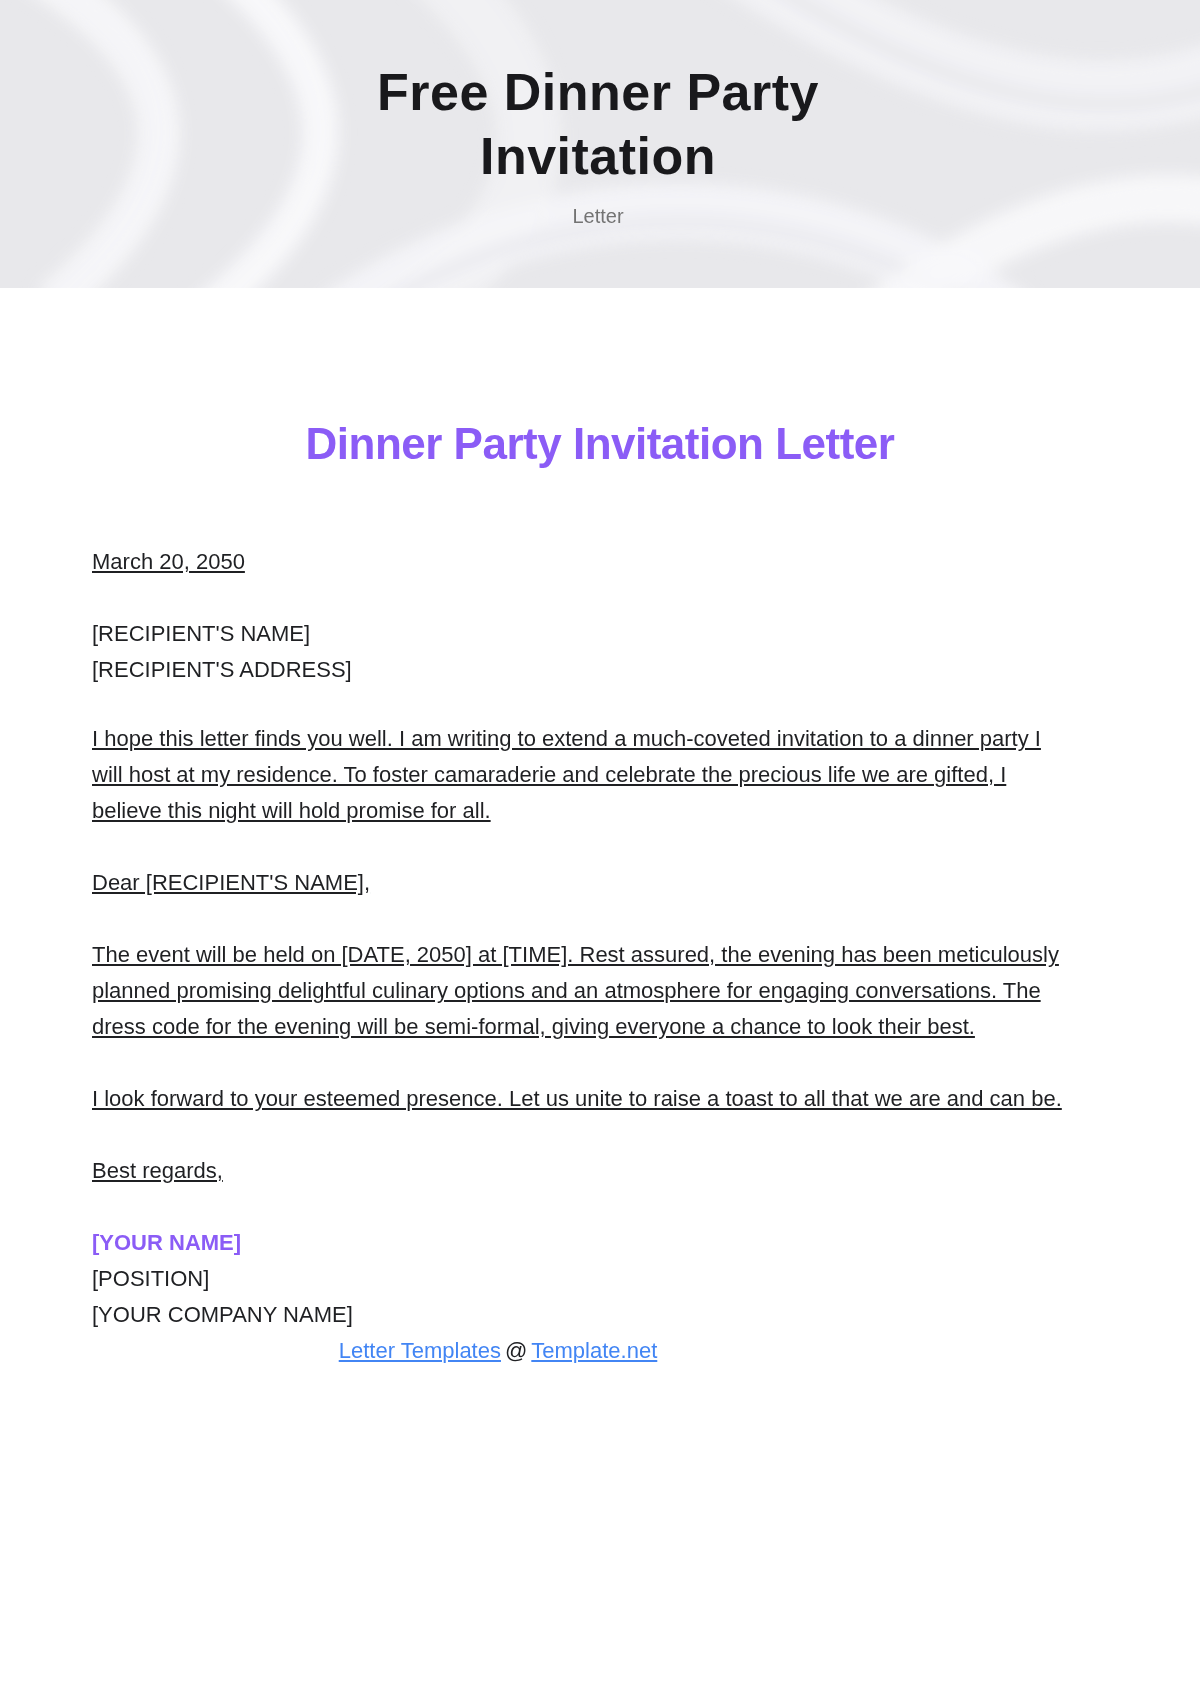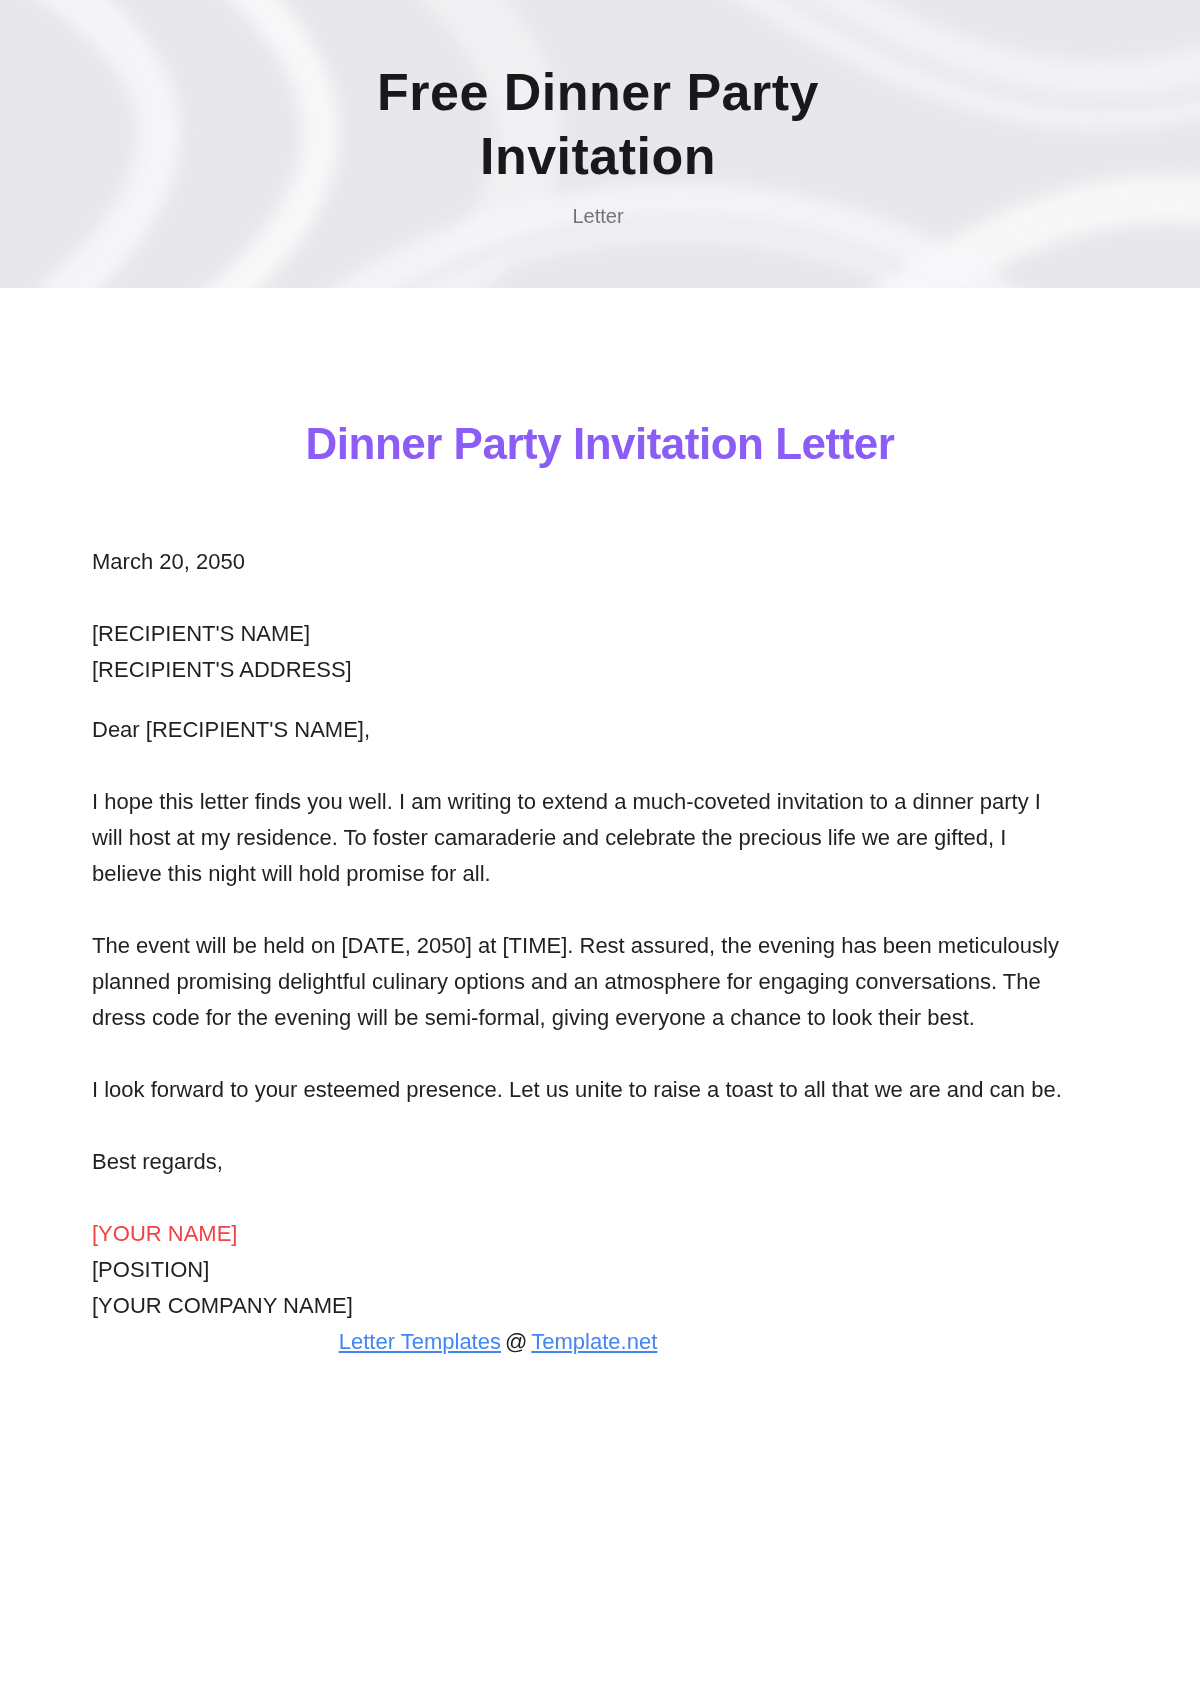--- a/index.html
+++ b/index.html
@@ -70,27 +70,28 @@
 
   .letter {
     margin: 74px 0 0 92px;
     width: 975px;
     font-size: 22px;
     line-height: 36px;
     color: #1f2023;
   }
   .letter p {
     margin: 9px 0 36px 0;
+    text-decoration: underline;
   }
   .letter .tight {
     margin-bottom: 0;
   }
   .sig-name {
-    font-weight: 400;
-    color: #ef4444;
+    font-weight: 700;
+    color: #8b5cf6;
   }
 
   .footer-line {
     width: 996px;
     text-align: center;
     font-size: 22px;
     line-height: 36px;
     color: #202124;
   }
   .footer-line a {
@@ -135,28 +136,28 @@
       <h1 class="hero-title">Free Dinner Party Invitation</h1>
       <div class="hero-subtitle">Letter</div>
     </div>
   </header>
 
   <h2 class="doc-heading">Dinner Party Invitation Letter</h2>
 
   <main class="letter">
     <p>March 20, 2050</p>
 
-    <div style="margin-bottom:24px">
+    <div style="margin-bottom:33px">
       <div class="tight">[RECIPIENT'S NAME]</div>
       <div class="tight">[RECIPIENT'S ADDRESS]</div>
     </div>
 
+    <p>I hope this letter finds you well. I am writing to extend a much-coveted invitation to a dinner party I will host at my residence. To foster camaraderie and celebrate the precious life we are gifted, I believe this night will hold promise for all.</p>
+
     <p>Dear [RECIPIENT'S NAME],</p>
-
-    <p>I hope this letter finds you well. I am writing to extend a much-coveted invitation to a dinner party I will host at my residence. To foster camaraderie and celebrate the precious life we are gifted, I believe this night will hold promise for all.</p>
     <p>The event will be held on [DATE, 2050] at [TIME]. Rest assured, the evening has been meticulously planned promising delightful culinary options and an atmosphere for engaging conversations. The dress code for the evening will be semi-formal, giving everyone a chance to look their best.</p>
     <p>I look forward to your esteemed presence. Let us unite to raise a toast to all that we are and can be.</p>
 
     <p>Best regards,</p>
 
     <div>
       <div class="tight sig-name">[YOUR NAME]</div>
       <div class="tight">[POSITION]</div>
       <div class="tight">[YOUR COMPANY NAME]</div>
     </div>

